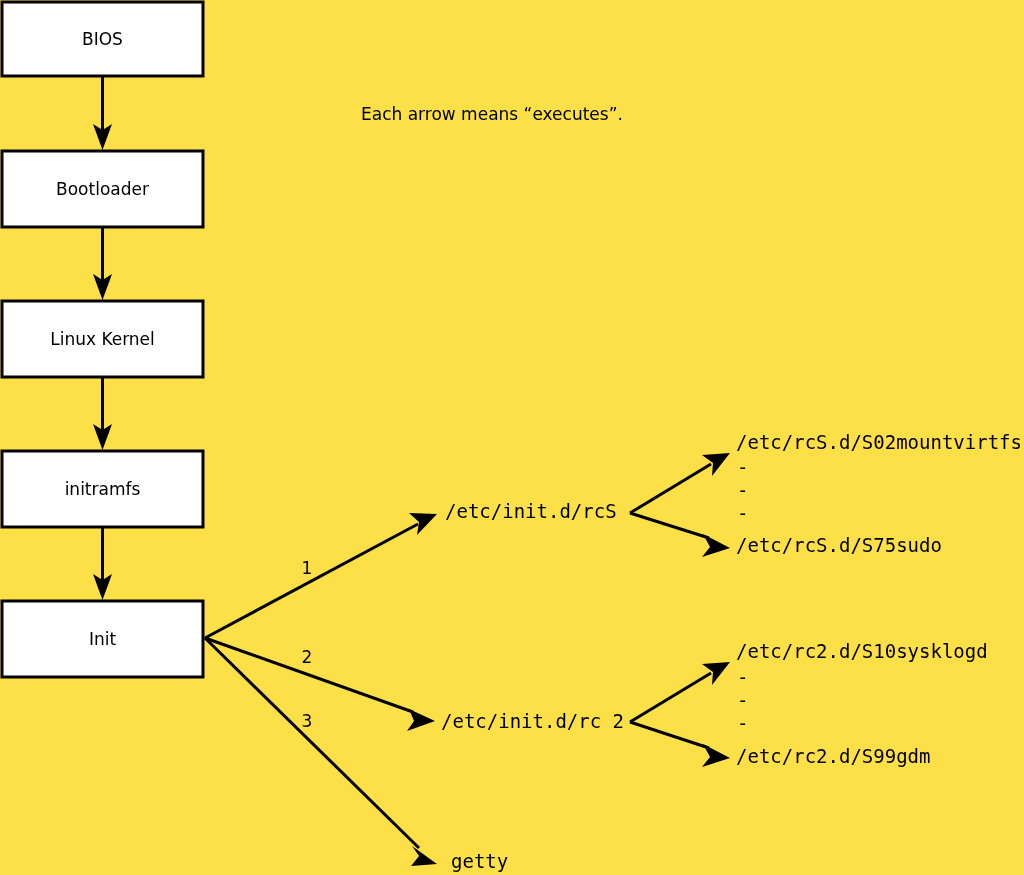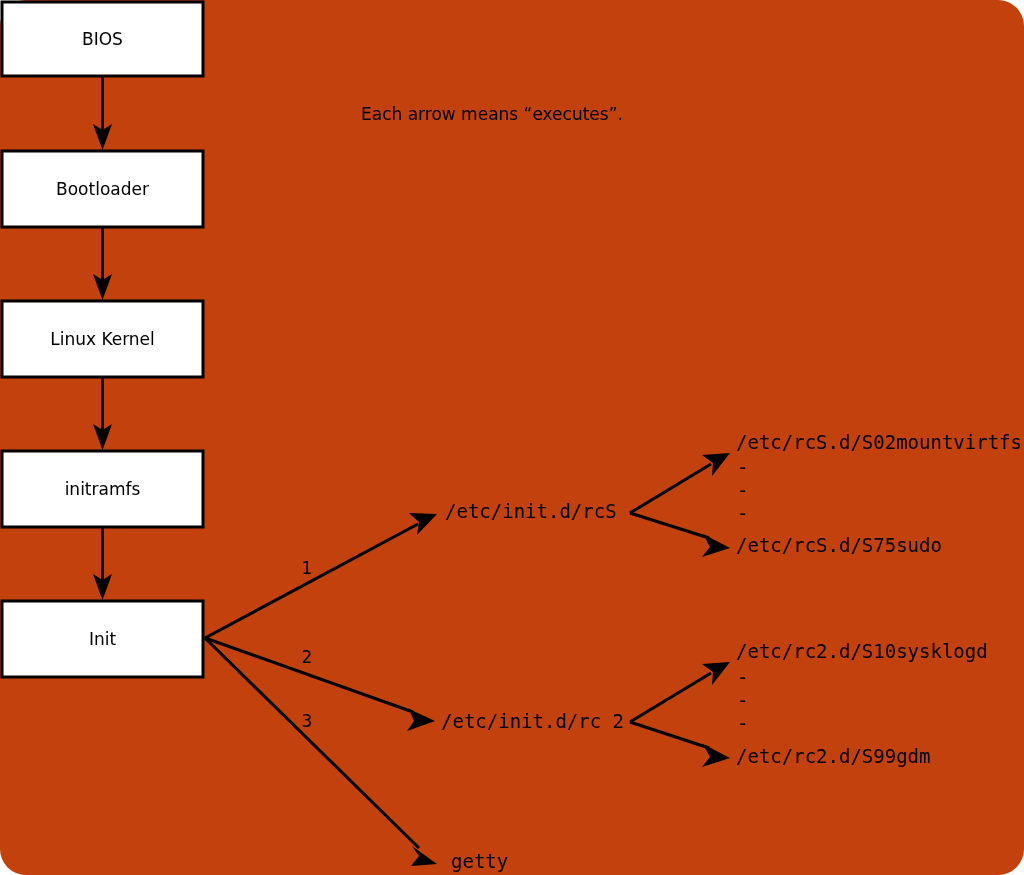--- a/index.html
+++ b/index.html
@@ -12,22 +12,21 @@
     width: 1024px;
     height: 875px;
     font-family: "Liberation Sans", sans-serif;
     color: #000000;
     overflow: hidden;
   }
   #diagram-root {
     position: relative;
     width: 1024px;
     height: 875px;
-    background: #c2410c;
-    border-radius: 26px;
+    background: #fde047;
   }
   #diagram-svg {
     position: absolute;
     left: 0;
     top: 0;
     width: 1024px;
     height: 875px;
     display: block;
   }
   .box-label {

